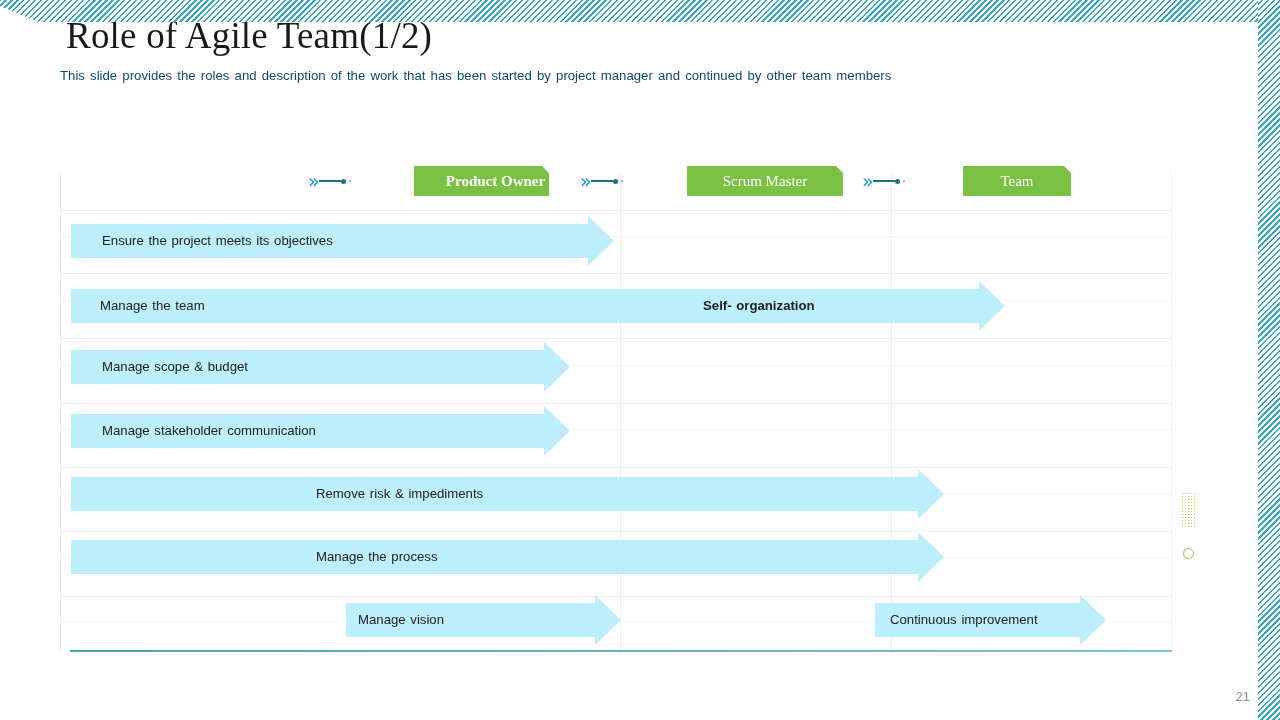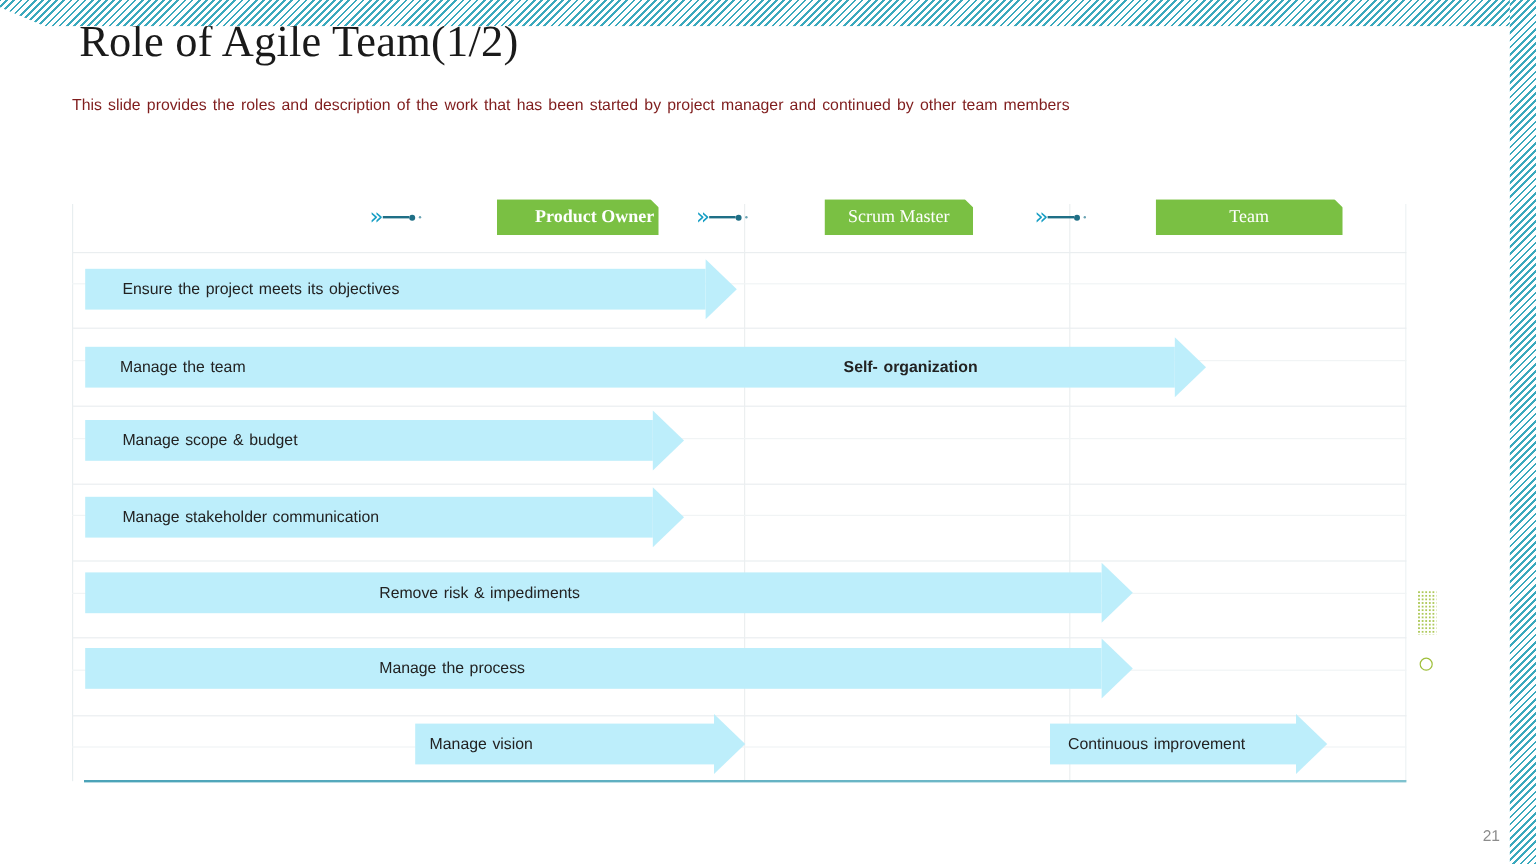--- a/index.html
+++ b/index.html
@@ -52,23 +52,23 @@
     position: absolute;
     left: 66px; top: 14px;
     font-family: "Liberation Serif", serif;
     font-size: 37px;
     color: #1a1a1a;
     letter-spacing: .2px;
     white-space: nowrap;
   }
   .subtitle {
     position: absolute;
-    left: 60px; top: 80px;
+    left: 60px; top: 68px;
     font-size: 13.2px;
-    color: #7f1d1d;
+    color: #0c4a6e;
     white-space: nowrap;
     word-spacing: 1.5px;
   }
 
   
   .roles { position: absolute; left: 0; top: 0; width: 1280px; height: 720px; }
 
   .role-chip {
     position: absolute;
     height: 30px;
@@ -210,22 +210,22 @@
       <div class="row-line strong" style="top: 361px;"></div>
       <div class="row-line" style="top: 388px;"></div>
       <div class="row-line strong" style="top: 426px;"></div>
       <div class="row-line" style="top: 452px;"></div>
     </div>
   <div class="bottom-rule"></div>
 </div>
 
 <div class="roles" id="roles-layer">
     <div class="role-chip bold" style="left: 414px; width: 135px; top: 166px; padding-left: 28px;">Product Owner</div>
-    <div class="role-chip" style="left: 687px; width: 124px; top: 166px;">Scrum Master</div>
-    <div class="role-chip" style="left: 963px; width: 156px; top: 166px;">Team</div>
+    <div class="role-chip" style="left: 687px; width: 156px; top: 166px;">Scrum Master</div>
+    <div class="role-chip" style="left: 963px; width: 108px; top: 166px;">Team</div>
     <div class="connector" style="left: 308px; top: 172px;">
       <span class="chev">»</span>
       <span class="line"></span>
       <span class="dot"></span>
       <span class="tick"></span>
     </div>
     <div class="connector" style="left: 580px; top: 172px;">
       <span class="chev">»</span>
       <span class="line"></span>
       <span class="dot"></span>

